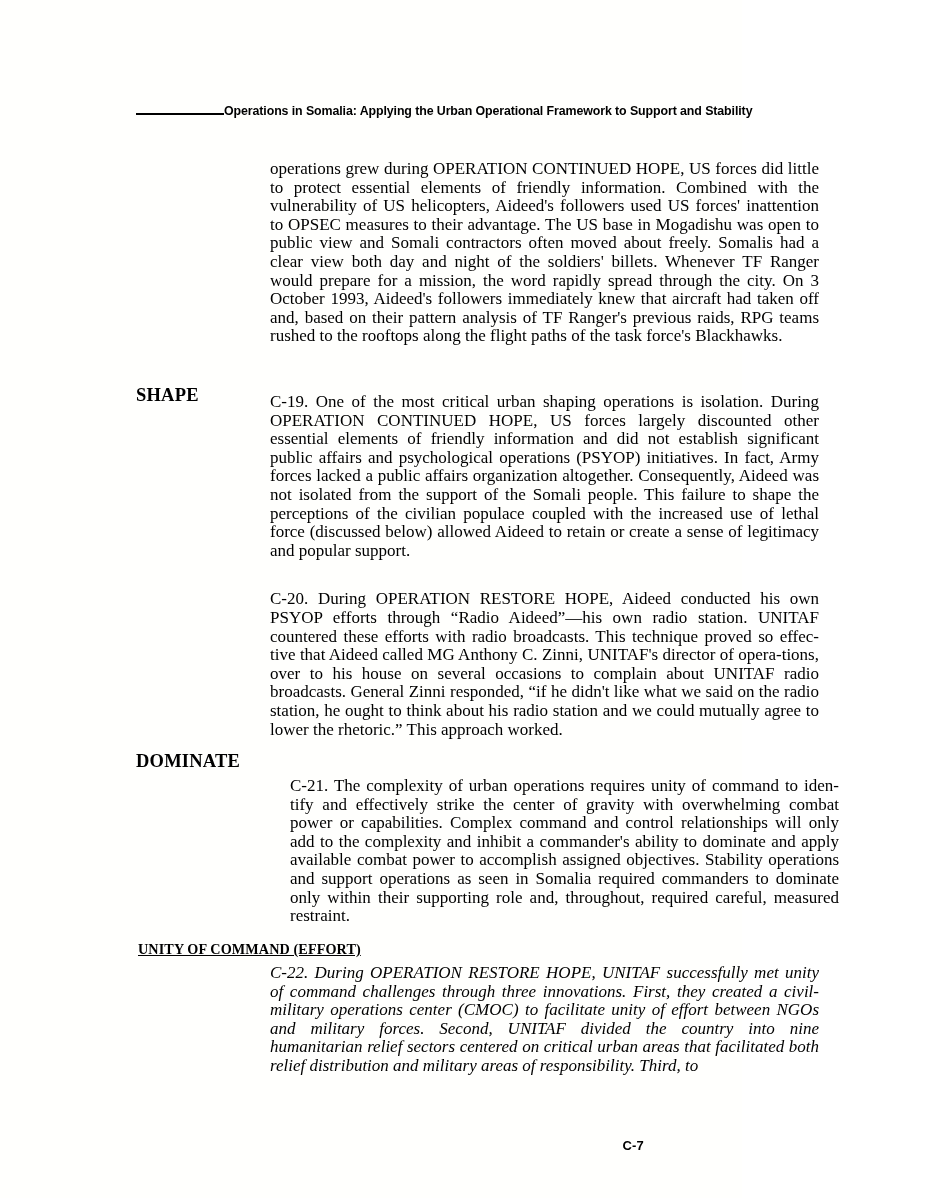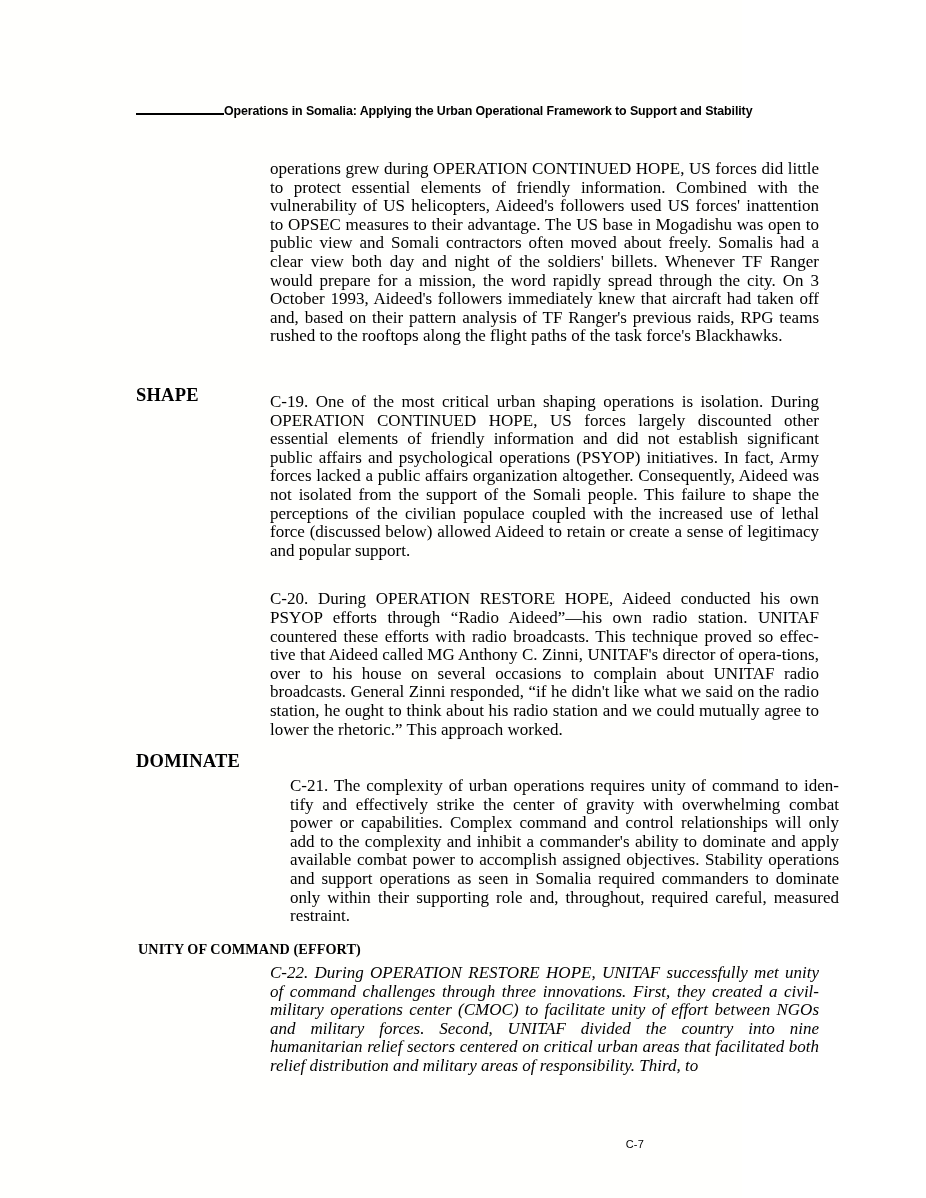--- a/index.html
+++ b/index.html
@@ -74,37 +74,38 @@
     color: #000000;
     text-align: right;
   }
   .heading.level1 {
     font-size: 18.5px;
     letter-spacing: 0.2px;
   }
   .heading.level2 {
     font-size: 14.2px;
     letter-spacing: 0.1px;
+    text-decoration: underline;
   }
   #shape-heading { left: 136px; top: 385px; }
   #dominate-heading { left: 136px; top: 751px; }
   #unity-heading { left: 138px; top: 941px; }
 
   .block-shape { position: absolute; left: 270px; top: 393px; width: 549px; }
   .block-dominate { position: absolute; left: 270px; top: 777px; width: 549px; margin-left: 20px; }
   .block-unity { position: absolute; left: 270px; top: 964px; width: 549px; font-style: italic; }
 
   
   .page-number {
     position: absolute;
     right: 98px;
     top: 1138px;
     font-family: "Liberation Sans", sans-serif;
-    font-weight: normal;
-    font-size: 11px;
+    font-weight: bold;
+    font-size: 13px;
     letter-spacing: 0.2px;
     text-align: center;
   }
 </style>
 </head>
 <body>
 
 <div class="page">
 
   <div class="header">

